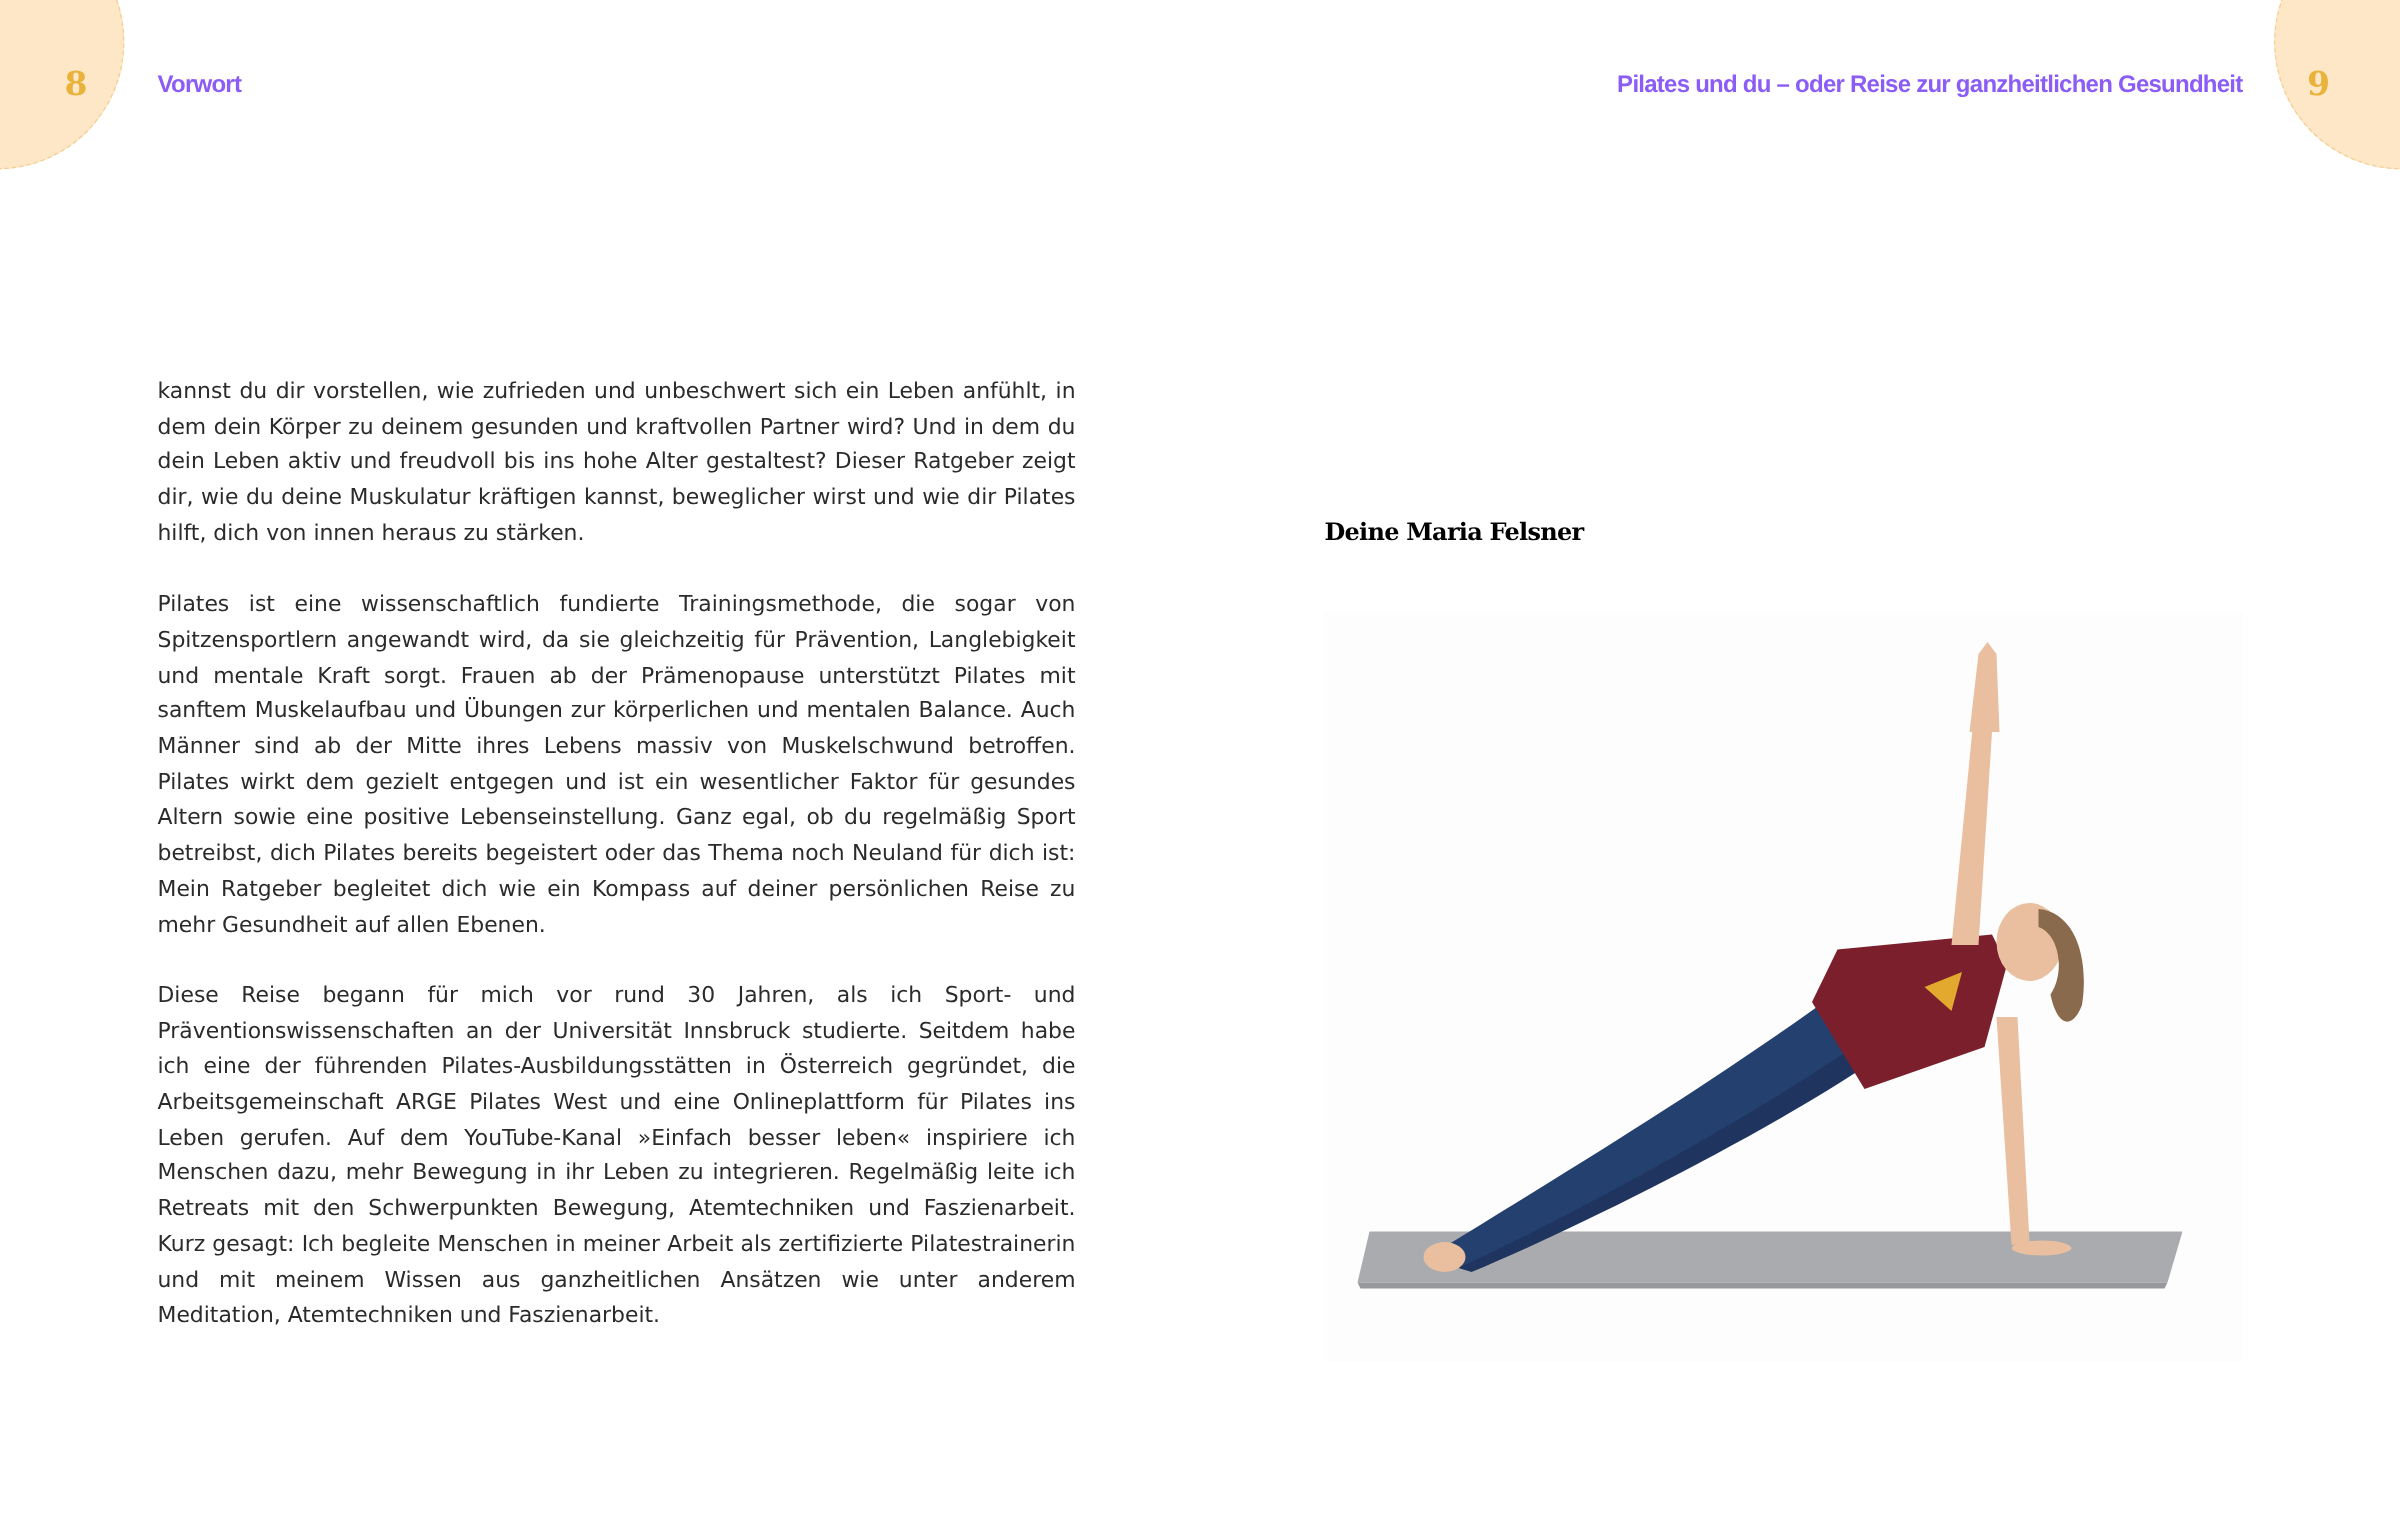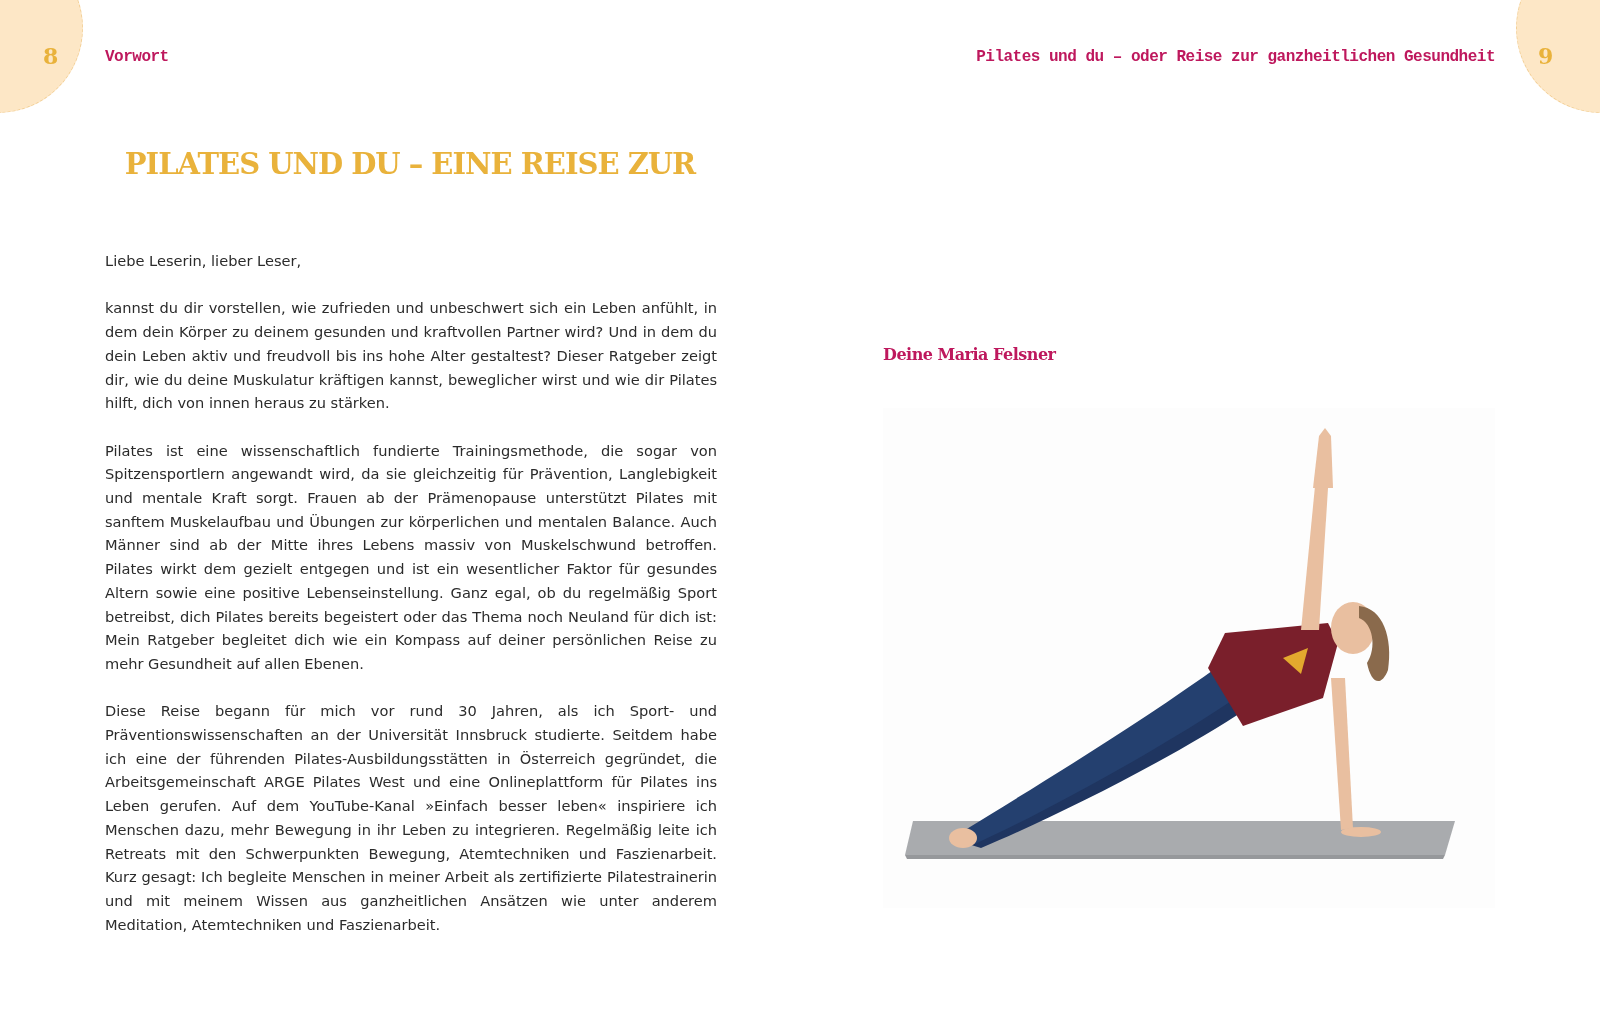--- a/index.html
+++ b/index.html
@@ -36,24 +36,24 @@
     font-size: 22px;
     color: #e9b23b;
     top: 43px;
   }
   .page-num.left { left: 43px; }
   .page-num.right { left: 1538px; }
 
   .running-head {
     position: absolute;
     top: 48px;
-    font-family: Liberation Mono, monospace;
+    font-family: Liberation Sans, sans-serif;
     font-weight: bold;
     font-size: 16px;
-    color: #be185d;
+    color: #8b5cf6;
     letter-spacing: -0.5px;
     white-space: nowrap;
   }
   .running-head.left { left: 105px; }
   .running-head.right { right: 105px; }
 
   
   .chapter-title {
     position: absolute;
     left: 105px;
@@ -85,21 +85,21 @@
   }
   .col p.greeting { text-align: left; }
 
   .signature {
     position: absolute;
     left: 883px;
     top: 345px;
     font-family: "DejaVu Serif", serif;
     font-weight: bold;
     font-size: 16px;
-    color: #be185d;
+    color: #000000;
     letter-spacing: -0.5px;
   }
 
   
   .photo {
     position: absolute;
     left: 883px;
     top: 408px;
     width: 612px;
     height: 500px;
@@ -111,25 +111,23 @@
 </head>
 <body>
 
 <div class="spread">
 
   <div class="page-circle left"></div>
   <div class="page-num left">8</div>
   <div class="running-head left">Vorwort</div>
 
   <div class="chapter-title">
-    <div>PILATES UND DU – EINE REISE ZUR</div>
   </div>
 
   <div class="col left">
-    <p class="greeting">Liebe Leserin, lieber Leser,</p>
     <p>kannst du dir vorstellen, wie zufrieden und unbeschwert sich ein Leben anfühlt, in dem dein Körper zu deinem gesunden und kraftvollen Partner wird? Und in dem du dein Le­ben aktiv und freudvoll bis ins hohe Alter gestaltest? Dieser Ratgeber zeigt dir, wie du deine Muskulatur kräftigen kannst, beweglicher wirst und wie dir Pilates hilft, dich von innen heraus zu stärken.</p>
     <p>Pilates ist eine wissenschaftlich fundierte Trainingsmethode, die sogar von Spitzensport­lern angewandt wird, da sie gleichzeitig für Prävention, Langlebigkeit und mentale Kraft sorgt. Frauen ab der Prämenopause unterstützt Pilates mit sanftem Muskelaufbau und Übungen zur körperlichen und mentalen Balance. Auch Männer sind ab der Mitte ihres Lebens massiv von Muskelschwund betroffen. Pilates wirkt dem gezielt entgegen und ist ein wesentlicher Faktor für gesundes Altern sowie eine positive Lebenseinstellung. Ganz egal, ob du regelmäßig Sport betreibst, dich Pilates bereits begeistert oder das Thema noch Neuland für dich ist: Mein Ratgeber begleitet dich wie ein Kompass auf deiner per­sönlichen Reise zu mehr Gesundheit auf allen Ebenen.</p>
     <p>Diese Reise begann für mich vor rund 30 Jahren, als ich Sport- und Präventionswissen­schaften an der Universität Innsbruck studierte. Seitdem habe ich eine der führenden Pilates-Ausbildungsstätten in Österreich gegründet, die Arbeitsgemeinschaft ARGE Pilates West und eine Onlineplattform für Pilates ins Leben gerufen. Auf dem YouTu­be-Kanal »Einfach besser leben« inspiriere ich Menschen dazu, mehr Bewegung in ihr Leben zu integrieren. Regelmäßig leite ich Retreats mit den Schwerpunkten Bewegung, Atemtechniken und Faszienarbeit. Kurz gesagt: Ich begleite Menschen in meiner Arbeit als zertifizierte Pilatestrainerin und mit meinem Wissen aus ganzheitlichen Ansätzen wie unter anderem Meditation, Atemtechniken und Faszienarbeit.</p>
   </div>
 
   <div class="page-circle right"></div>
   <div class="page-num right">9</div>
   <div class="running-head right">Pilates und du – oder Reise zur ganzheitlichen Gesundheit</div>
 
 

